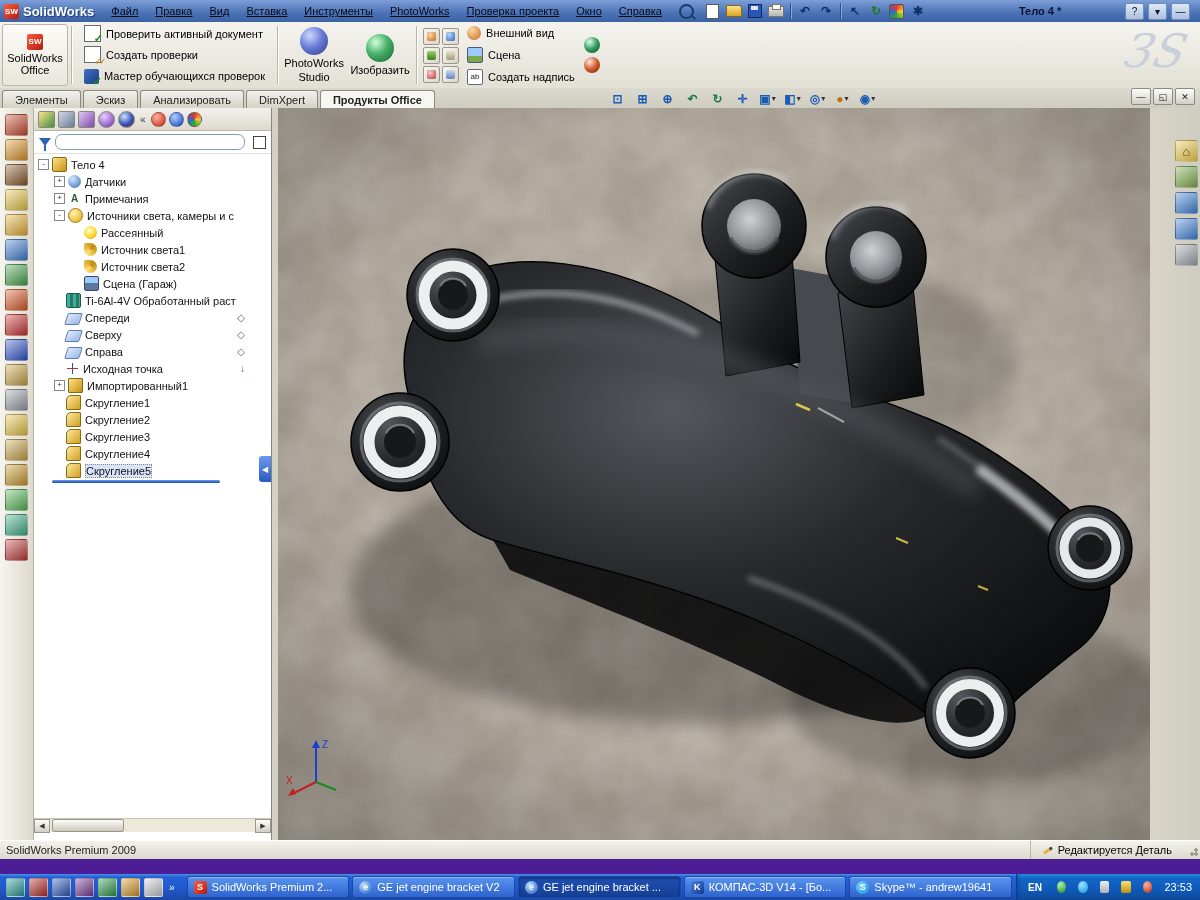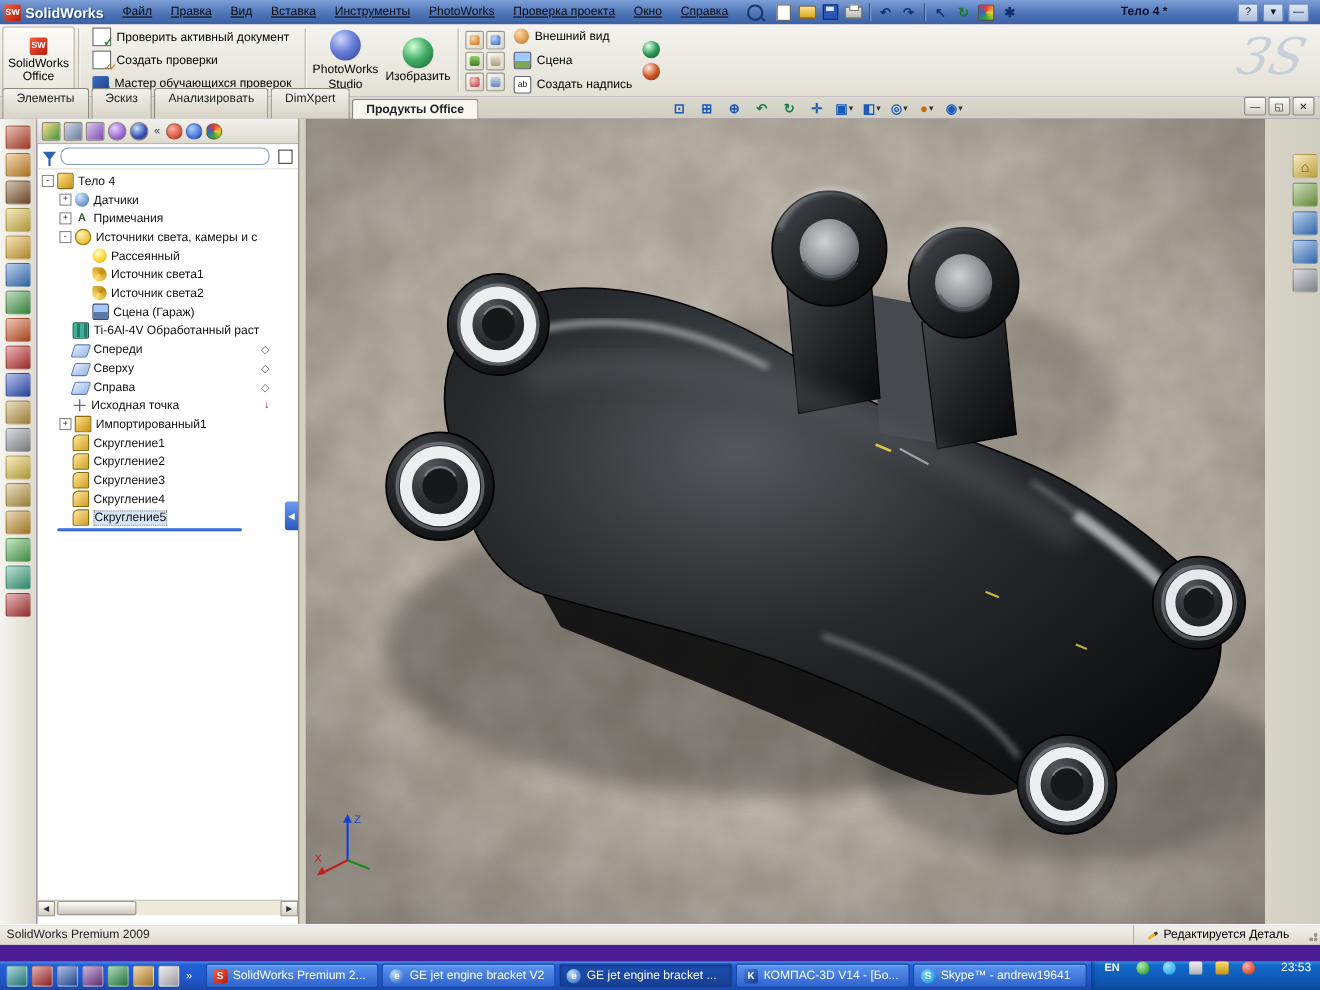--- a/index.html
+++ b/index.html
@@ -74,21 +74,21 @@
   .sgroup{display:flex;flex-direction:column;justify-content:center;gap:4px;padding:0 4px;}
   .sico{width:16px;height:16px;border-radius:50%;}
   .s1{background:radial-gradient(circle at 35% 30%,#e0ffe8,#2f9a5a 50%,#0e4a26);}
   .s2{background:radial-gradient(circle at 35% 30%,#ffe8e0,#d05a2a 50%,#6a2208);}
   .watermark{position:absolute;right:14px;top:2px;font-family:"DejaVu Serif",serif;font-style:italic;
     font-size:46px;color:#c9cfda;transform:skewX(-14deg);pointer-events:none;}
 
   
   .tabrow{position:absolute;left:0;top:88px;width:1200px;height:20px;background:linear-gradient(#dcd9cf,#cfccc0);
     border-bottom:1px solid #9a968a;display:flex;align-items:flex-end;}
-  .ctab{padding:3px 12px 12px;margin-left:2px;border:1px solid #8c887c;border-bottom:none;border-radius:3px 3px 0 0;
+  .ctab{padding:3px 12px 2px;margin-left:2px;border:1px solid #8c887c;border-bottom:none;border-radius:3px 3px 0 0;
     background:linear-gradient(#f2f1ec,#d5d2c6);color:#222;}
   .ctab.active{background:#f7f6f1;font-weight:bold;position:relative;top:1px;padding-bottom:3px;}
   .hud{position:absolute;left:606px;top:1px;display:flex;align-items:center;gap:2px;}
   .hudb{min-width:19px;height:17px;display:flex;align-items:center;justify-content:center;border:1px solid transparent;
     border-radius:2px;font-size:12px;color:#1a5bb5;padding:0 1px;}
   .hudb:nth-child(4) b,.hudb:nth-child(5) b{color:#1e7a4a;}
   .hudb:nth-child(10) b{color:#c46a10;}
   .hudb.dd::after{content:"▾";font-size:8px;color:#333;margin-left:1px;}
   .winbtns{margin-left:auto;display:flex;gap:2px;padding:0 5px 3px 0;}
   .wb{width:18px;height:15px;border:1px solid #8a8a8a;border-radius:2px;background:linear-gradient(#fdfdfb,#d2cfc4);
@@ -226,22 +226,22 @@
     background:linear-gradient(#5a95ee,#2e63cf);color:#fff;display:flex;align-items:center;gap:5px;
     padding:0 6px;overflow:hidden;white-space:nowrap;box-shadow:inset 0 1px 0 #8ab4f4;}
   .task.pressed{background:linear-gradient(#1e4fb4,#16ningun);background:linear-gradient(#1e4fb4,#163f92);box-shadow:inset 0 1px 3px #0a2a66;}
   .task .tico{width:13px;height:13px;border-radius:2px;flex:0 0 auto;font-size:9px;font-weight:bold;color:#fff;
     display:flex;align-items:center;justify-content:center;}
   .tico.sw{background:linear-gradient(135deg,#ff5a3c,#b31c0e);}
   .tico.ie{background:radial-gradient(circle at 35% 30%,#bfe0ff,#1a5ac0);border-radius:50%;}
   .tico.ko{background:linear-gradient(135deg,#4a80e0,#123a90);}
   .tico.sk{background:radial-gradient(circle at 35% 30%,#7ad0f8,#0a9ae0);border-radius:50%;}
   .task .tlabel{overflow:hidden;text-overflow:ellipsis;}
-  .tray{width:208px;height:26px;background:linear-gradient(#2a9ae8,#1268c8 14%,#0f5ab8 60%,#0c4a9a);
-    border-left:1px solid #0a3a88;box-shadow:inset 2px 0 3px #0a3a8866;display:flex;align-items:flex-start;gap:12px;padding:0 8px;box-sizing:border-box;}
+  .tray{width:184px;height:26px;background:linear-gradient(#2a9ae8,#1268c8 14%,#0f5ab8 60%,#0c4a9a);
+    border-left:1px solid #0a3a88;box-shadow:inset 2px 0 3px #0a3a8866;display:flex;align-items:center;gap:12px;padding:0 8px;box-sizing:border-box;}
   .lang{color:#fff;font-weight:bold;font-size:10px;padding:1px 3px;}
   .tri{width:12px;height:12px;border-radius:2px;}
   .tri.g{background:radial-gradient(circle at 35% 30%,#b0f0b0,#1a8a1a);border-radius:50%;}
   .tri.s{background:radial-gradient(circle at 35% 30%,#a0e0ff,#0a9ae0);border-radius:50%;}
   .tri.r{background:radial-gradient(circle at 35% 30%,#ffb0a0,#c02810);border-radius:50%;}
   .tri.w{background:linear-gradient(#f0f0f0,#b0b0b8);}
   .tri.y{background:linear-gradient(#ffe070,#c09010);}
   .clock{margin-left:auto;color:#fff;font-size:11px;}
 </style>
 </head>

